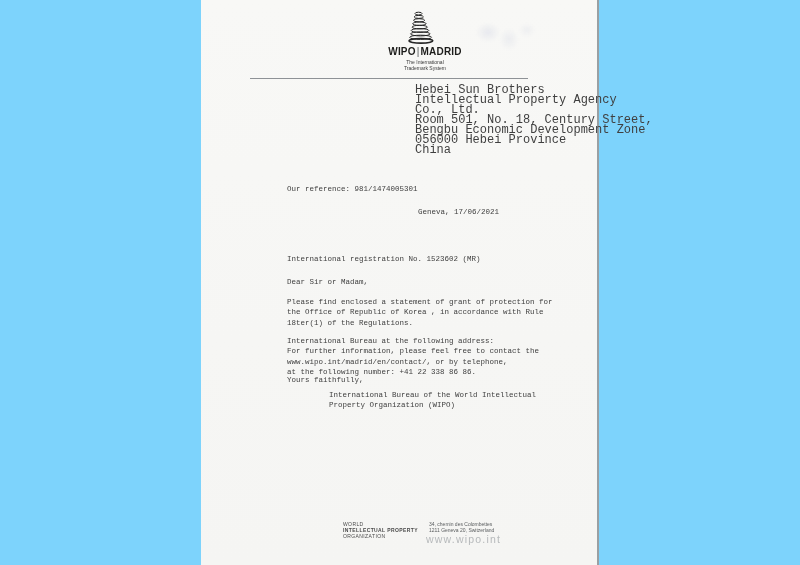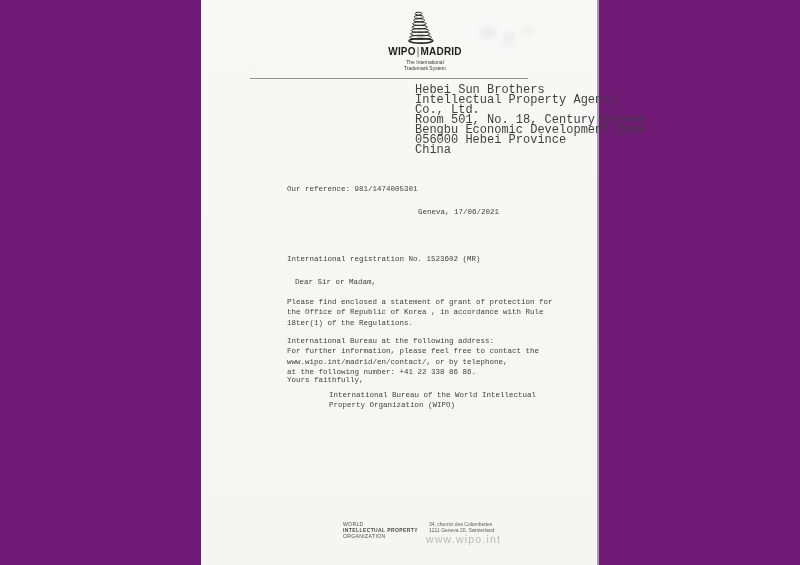--- a/index.html
+++ b/index.html
@@ -1,21 +1,21 @@
 <!DOCTYPE html>
 <html><head>
 <meta charset="utf-8">
 <style>
   * { margin: 0; padding: 0; box-sizing: border-box; }
   html, body { width: 800px; height: 565px; background: #ffffff; }
   body { font-family: "Liberation Sans", sans-serif; }
 
   .canvas {
     position: relative; width: 800px; height: 565px;
-    background: #701a75; overflow: hidden;
+    background: #7dd3fc; overflow: hidden;
   }
 
   .page {
     position: absolute; left: 201px; top: 0; width: 398px; height: 565px;
     background: linear-gradient(180deg, #f8f8f6 0%, #f6f6f4 60%, #f5f5f3 100%);
     border-right: 2px solid #9aa0a3;
   }
 
   .mono { font-family: "Liberation Mono", "DejaVu Sans Mono", monospace; color: #3f3f3f; }
 
@@ -51,21 +51,21 @@
 
   .ref-line  { position: absolute; left: 86px;  top: 185px; font-size: 7.5px; white-space: nowrap; }
   .date-line { position: absolute; left: 217px; top: 208px; font-size: 7.5px; white-space: nowrap; }
 
   .subject {
     position: absolute; left: 86px; top: 238px; font-size: 7.5px;
     font-weight: bold; color: #2b2b2b; white-space: nowrap;
   }
   .subject .prefix { margin-right: 4.5px; }
   .reg-line    { position: absolute; left: 86px; top: 255px; font-size: 7.5px; white-space: nowrap; }
-  .salutation  { position: absolute; left: 86px; top: 278px; font-size: 7.5px; white-space: nowrap; margin-left: 8px; }
+  .salutation  { position: absolute; left: 86px; top: 278px; font-size: 7.5px; white-space: nowrap; }
 
   .para { position: absolute; left: 86px; font-size: 7.5px; line-height: 10.4px; white-space: nowrap; }
   .para-1 { top: 297px; }
   .para-2 { top: 336px; }
   .closing { position: absolute; left: 86px; top: 376px; font-size: 7.5px; white-space: nowrap; }
   .signature {
     position: absolute; left: 128px; top: 390px; width: 206px;
     font-size: 7.5px; line-height: 10.4px; white-space: nowrap;
   }
 

